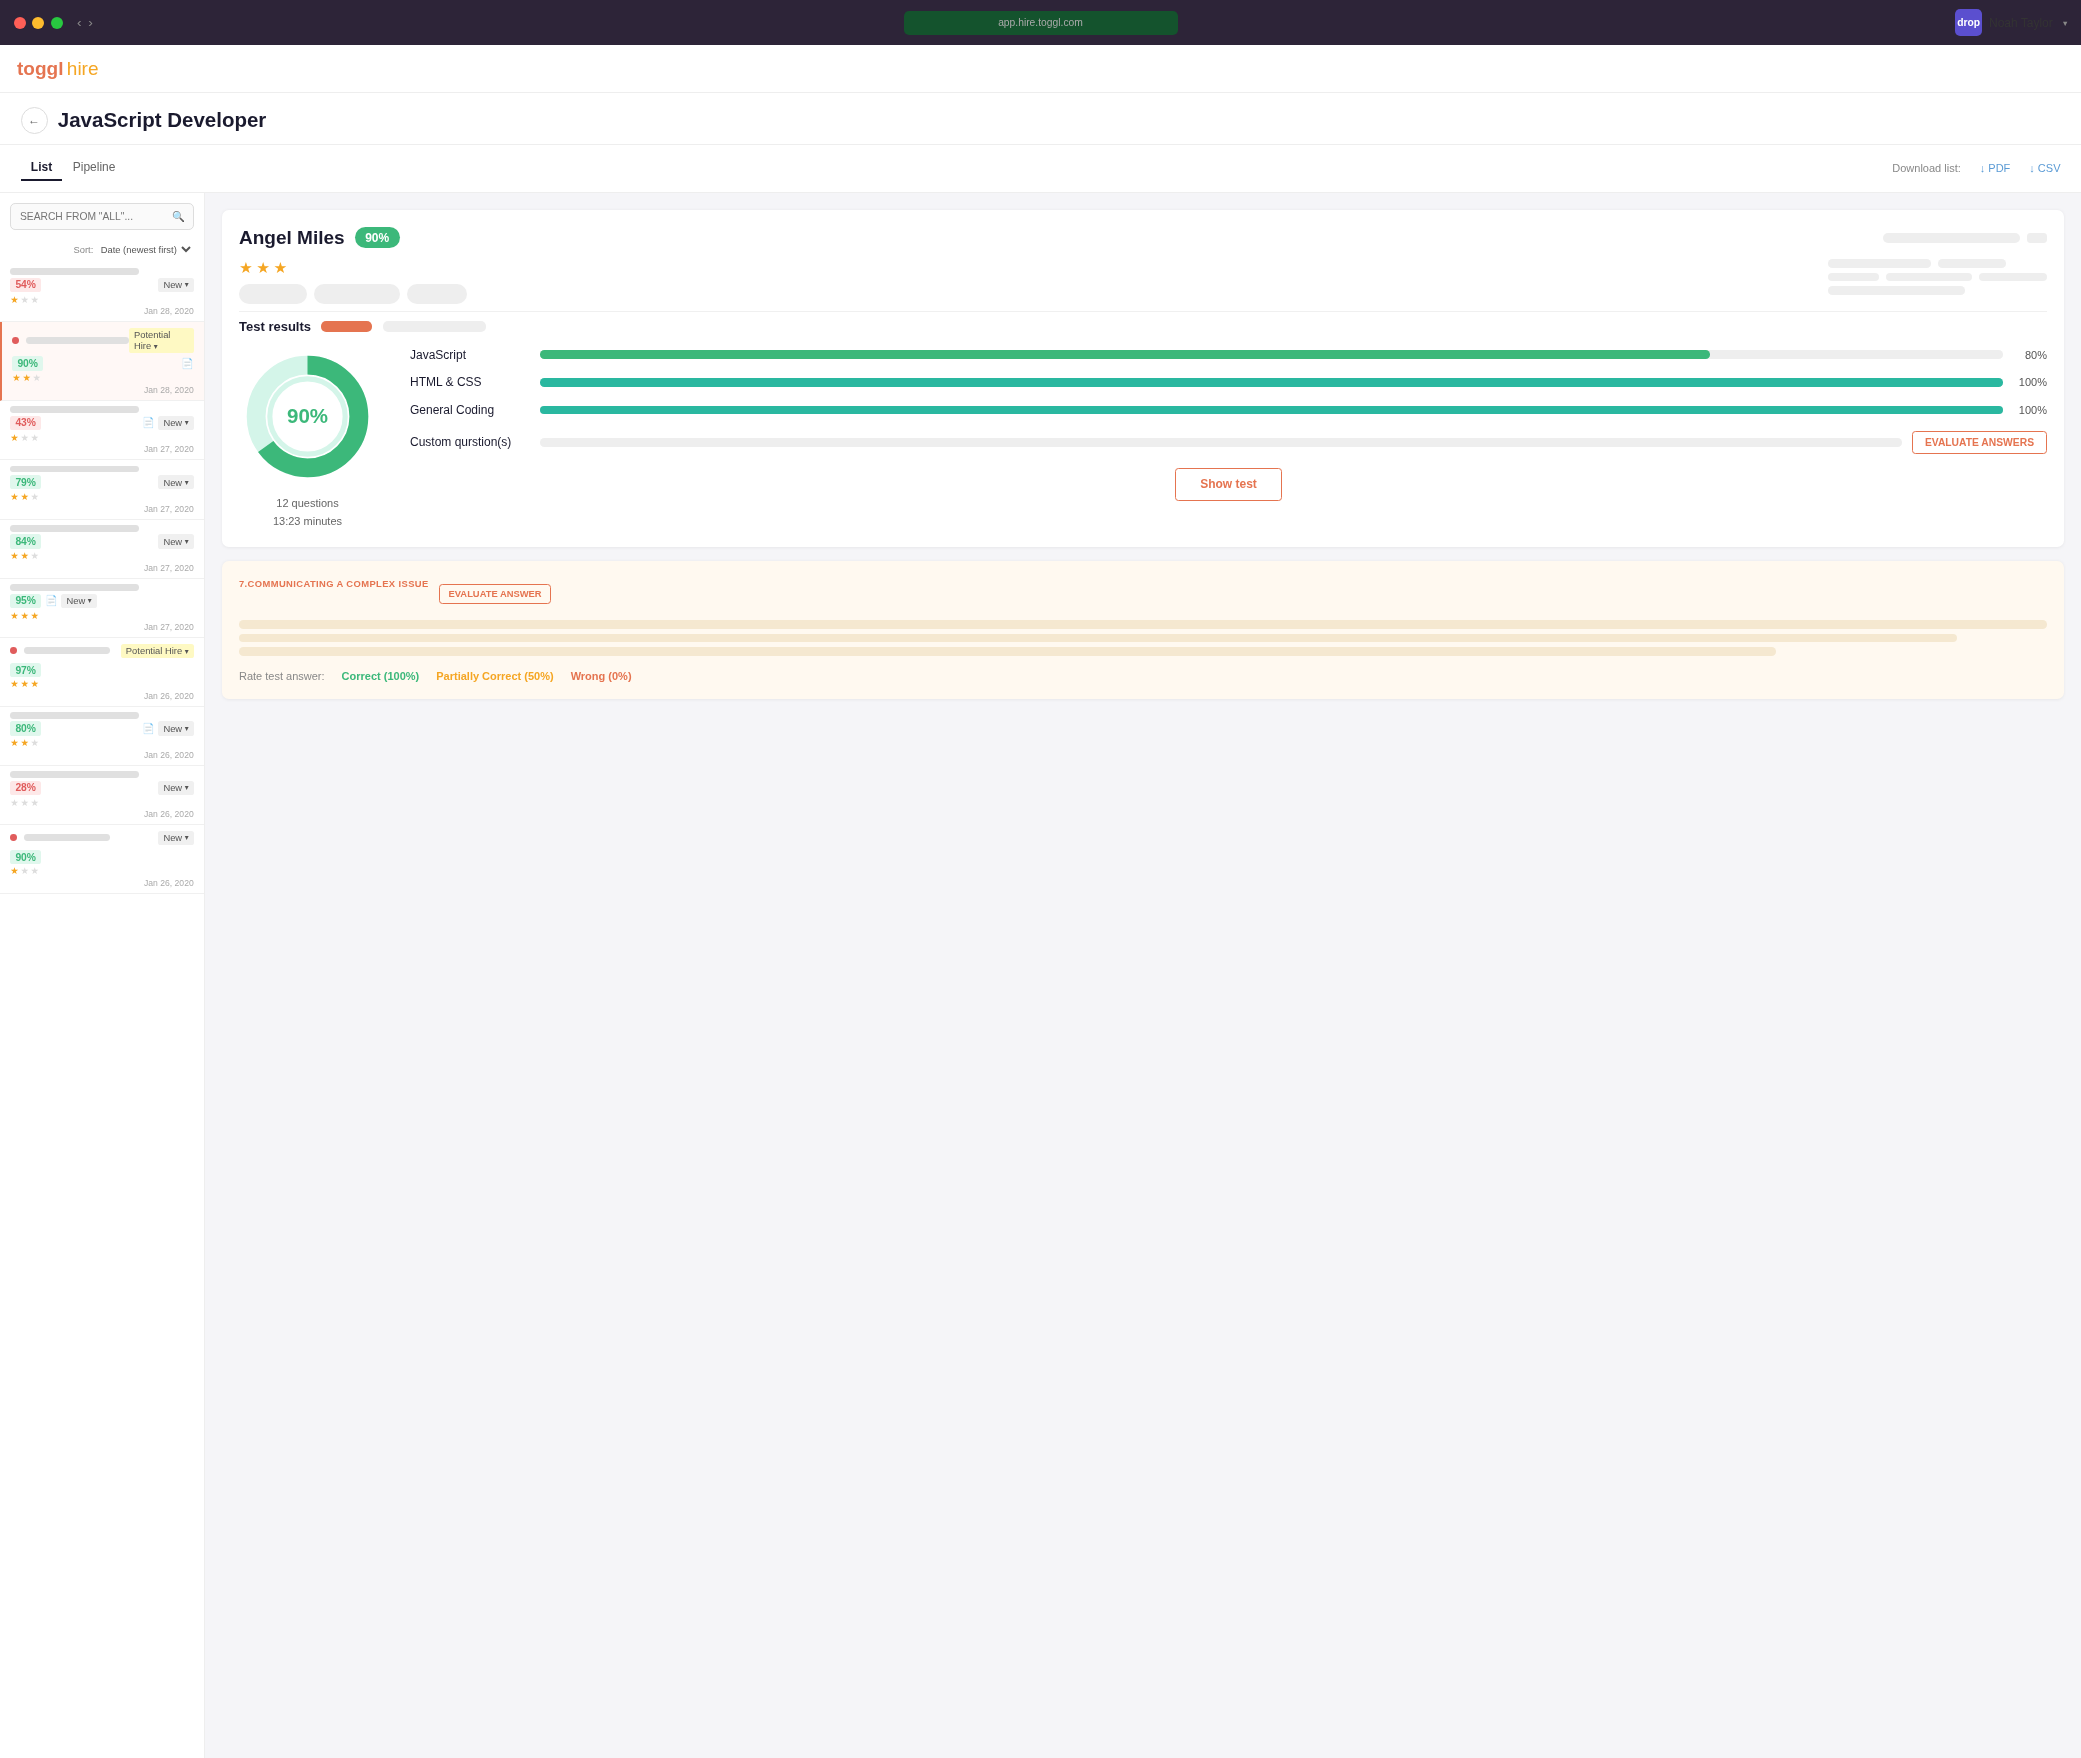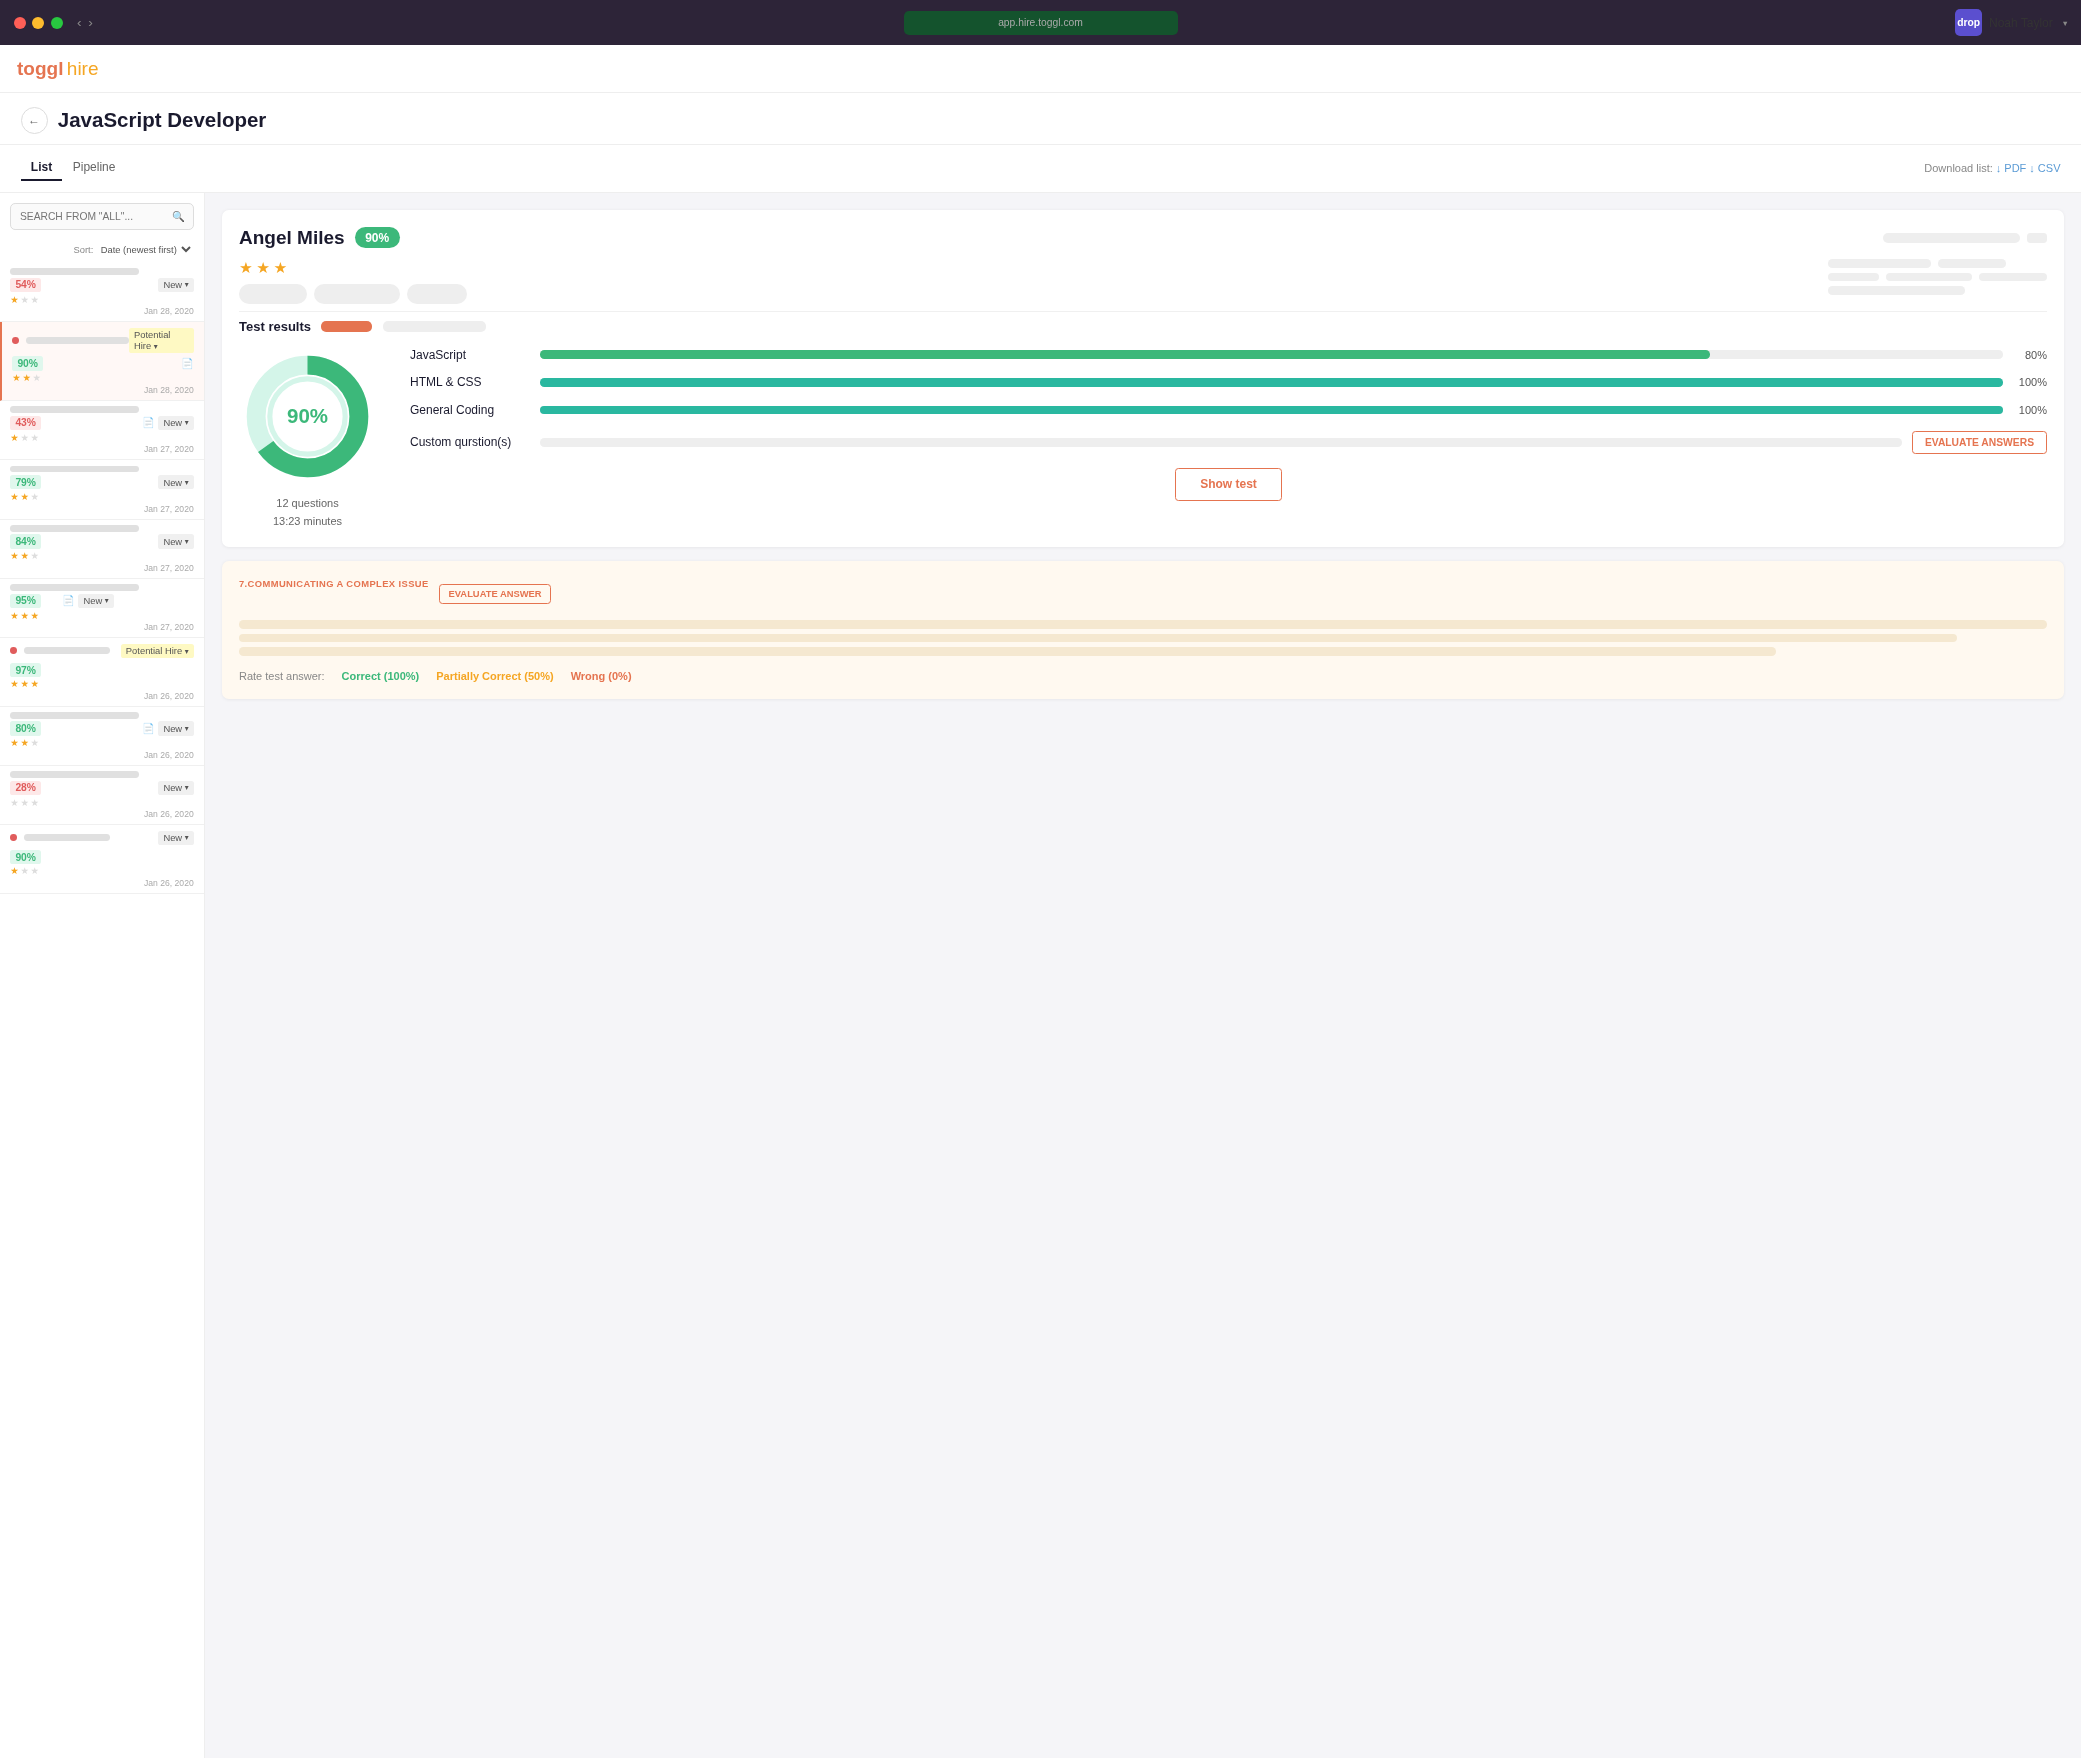--- a/index.html
+++ b/index.html
@@ -74,21 +74,21 @@
       align-items: center;
       justify-content: space-between;
       border-bottom: 0.9px solid #eee;
     }
     .view-tabs { display: flex; gap: 0; }
     .view-tab {
       padding: 5.1px 10.3px; font-size: 12px; color: #666; cursor: pointer;
       border-bottom: 2.6px solid transparent;
     }
     .view-tab.active { color: #1a1a2e; border-bottom-color: #1a1a2e; font-weight: 600; }
-    .download-area { display: flex; align-items: center; gap: 3px; font-size: 11px; color: #888; }
+    .download-area { display: flex; align-items: center; gap: 19px; font-size: 11px; color: #888; }
     .download-btn { color: #5b9bd5; font-size: 11px; cursor: pointer; display: flex; align-items: center; gap: 3.4px; }
 
     
     .content-layout { display: flex; height: calc(100vh - 45px - 48px - 43px - 43px); }
 
     
     .sidebar {
       width: 205px;
       background: #fff;
       border-right: 0.9px solid #eee;
@@ -108,21 +108,21 @@
     .search-icon { position: absolute; right: 8.6px; top: 50%; transform: translateY(-50%); color: #aaa; font-size: 10.3px; }
     .sort-row { display: flex; align-items: center; justify-content: flex-end; padding: 3.4px 10.3px 6.8px; font-size: 9.4px; color: #888; gap: 3.4px; }
     .sort-select { font-size: 9.4px; color: #555; border: none; background: none; cursor: pointer; }
 
     .candidate-item { border-bottom: 0.9px solid #f0f0f0; position: relative; }
     .candidate-item.active-item { border-left: 2.6px solid #e57450; }
     .candidate-row { padding: 5.1px 10.3px; }
     .candidate-status-row { display: flex; justify-content: flex-end; align-items: center; padding: 1.7px 10.3px; }
     .status-badge-new { font-size: 9.4px; color: #555; background: #f0f0f0; padding: 1.7px 5.1px; border-radius: 2.6px; display: flex; align-items: center; gap: 2.6px; }
     .status-badge-potential { font-size: 9.4px; color: #555; background: #fef9c3; padding: 1.7px 5.1px; border-radius: 2.6px; }
-    .score-badge { font-size: 10.3px; font-weight: 700; padding: 1.7px 5.1px; border-radius: 2.6px; margin-right: 21px; }
+    .score-badge { font-size: 10.3px; font-weight: 700; padding: 1.7px 5.1px; border-radius: 2.6px; margin-right: 4px; }
     .score-red { color: #e05c5c; background: #fde8e8; }
     .score-green { color: #3cb87a; background: #e0f7ed; }
     .star-row { display: flex; gap: 1.7px; margin: 1.7px 0; }
     .star { color: #f5a623; font-size: 9.4px; }
     .star-empty { color: #ddd; font-size: 9.4px; }
     .date-text { font-size: 8.6px; color: #aaa; text-align: right; }
     .candidate-name-bar { height: 6.8px; background: #e0e0e0; border-radius: 3.4px; width: 70%; margin-bottom: 2.6px; }
     .dot-indicator { width: 6.8px; height: 6.8px; background: #e05c5c; border-radius: 50%; display: inline-block; margin-right: 3.4px; }
     .file-icon { color: #aaa; font-size: 10.3px; }
 

